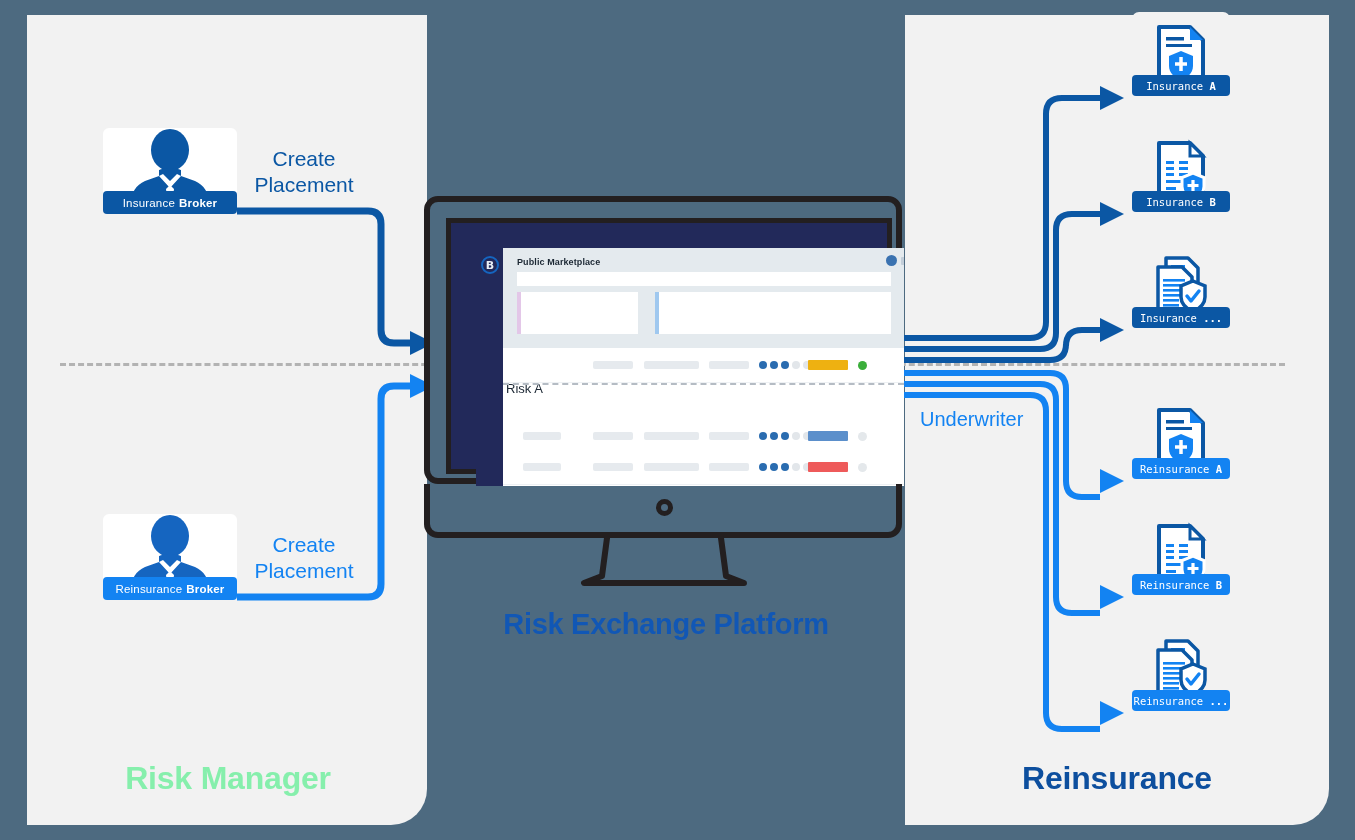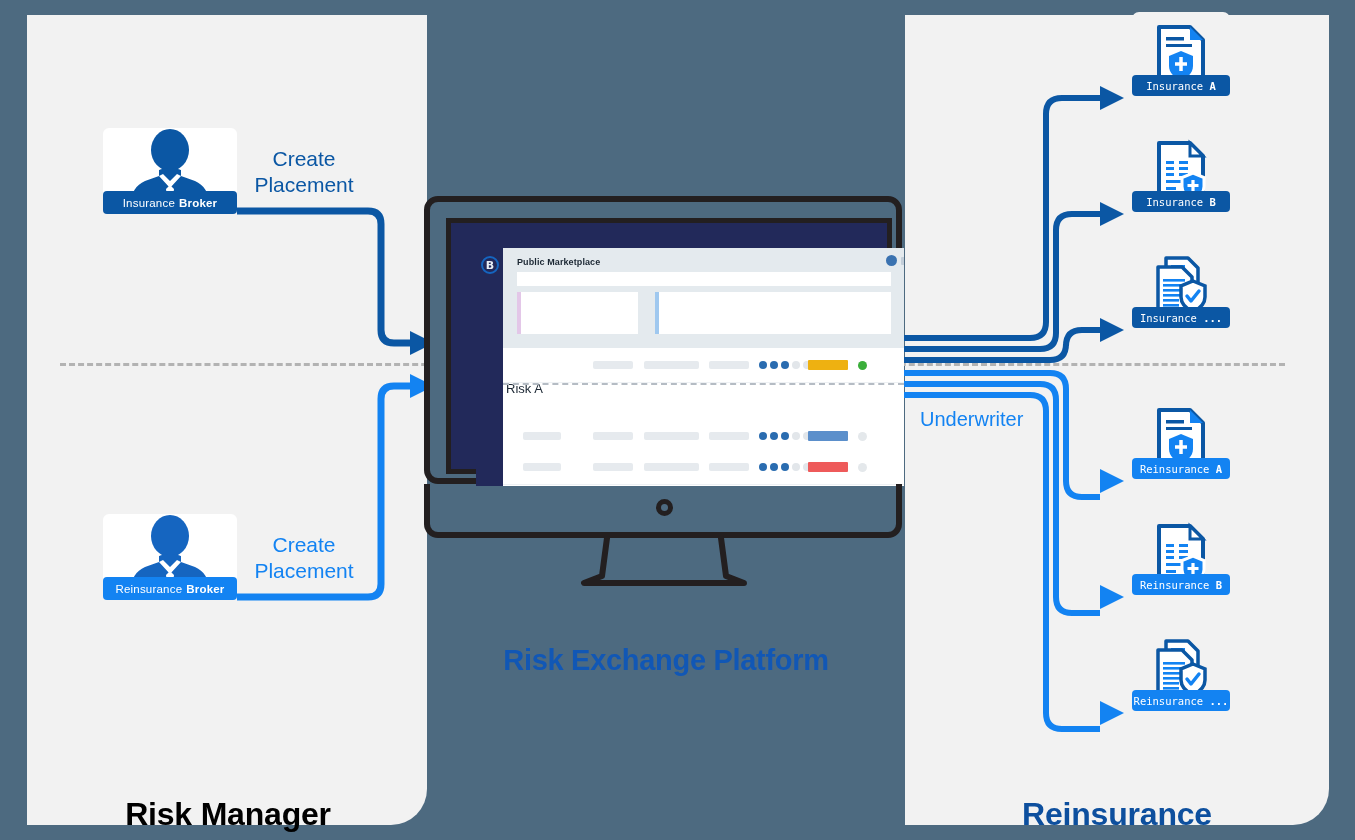--- a/index.html
+++ b/index.html
@@ -48,22 +48,22 @@
   
   .flow-label{
     position:absolute;text-align:center;line-height:1.22;
     font-size:21px;font-weight:400;
   }
   #label-create-1{left:236px;top:146px;width:136px;color:#0b57a4;}
   #label-create-2{left:236px;top:532px;width:136px;color:#1383f2;}
   #label-underwrite{left:920px;top:407px;width:130px;color:#1383f2;font-size:20px;text-align:left;}
 
   
-  .section-title{position:absolute;text-align:center;font-weight:700;margin-top:36px;}
-  #title-risk-manager{left:48px;top:760px;width:360px;font-size:32px;color:#000000;letter-spacing:-.2px;}
+  .section-title{position:absolute;text-align:center;font-weight:700;}
+  #title-risk-manager{left:48px;top:760px;width:360px;font-size:32px;color:#86efac;letter-spacing:-.2px;}
   #title-underwriter{left:925px;top:760px;width:384px;font-size:32px;color:#0d4f9e;letter-spacing:-.2px;}
   #title-platform{left:440px;top:608px;width:452px;font-size:29px;font-weight:700;color:#1157b5;text-align:center;letter-spacing:-.3px;}
 
   
   #monitor{position:absolute;left:424px;top:196px;width:484px;height:390px;}
   #mon-body{
     position:absolute;left:0;top:0;width:478px;height:288px;
     border:6px solid #231f20;border-radius:14px;background:#4d6a80;
     box-sizing:border-box;
   }

